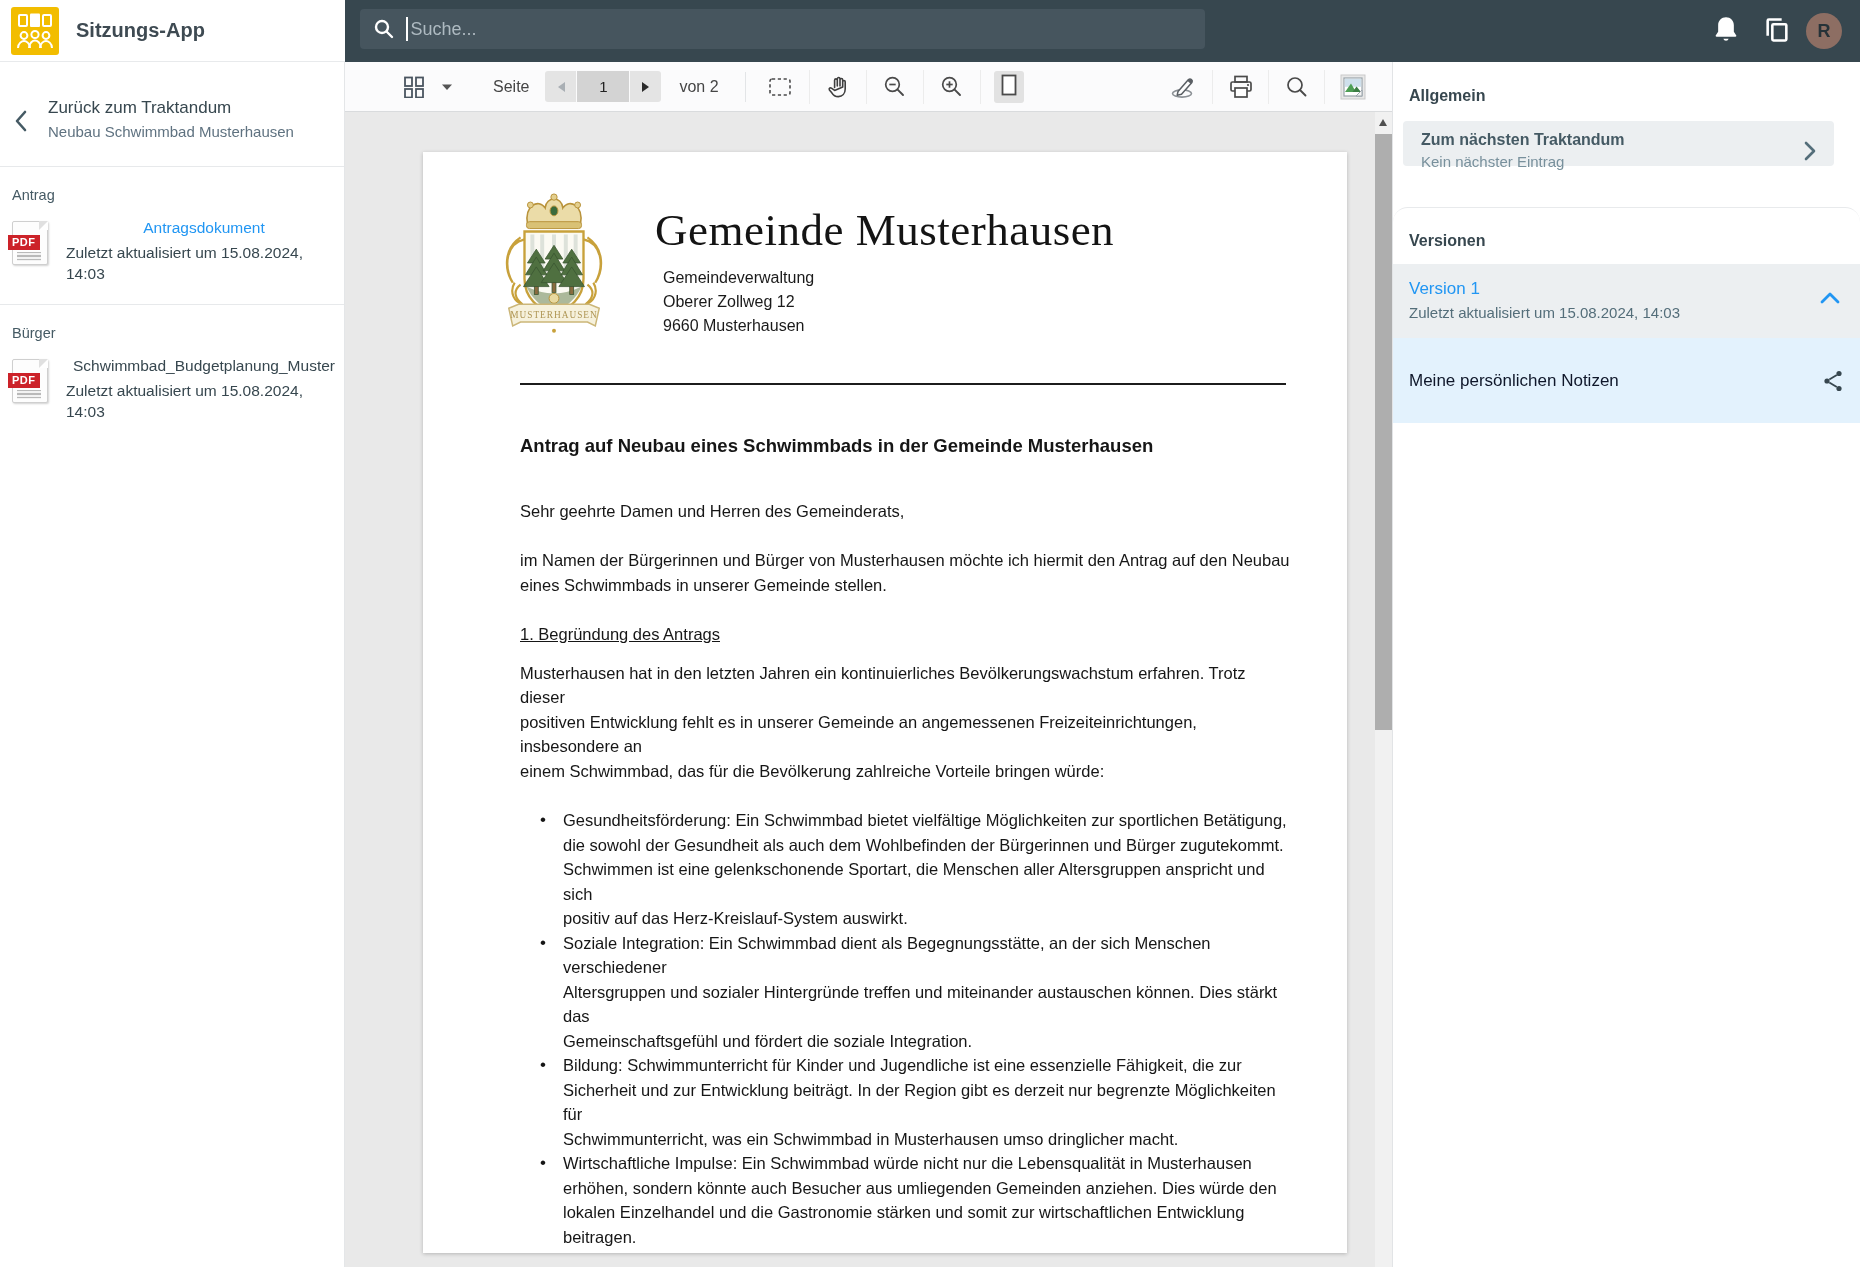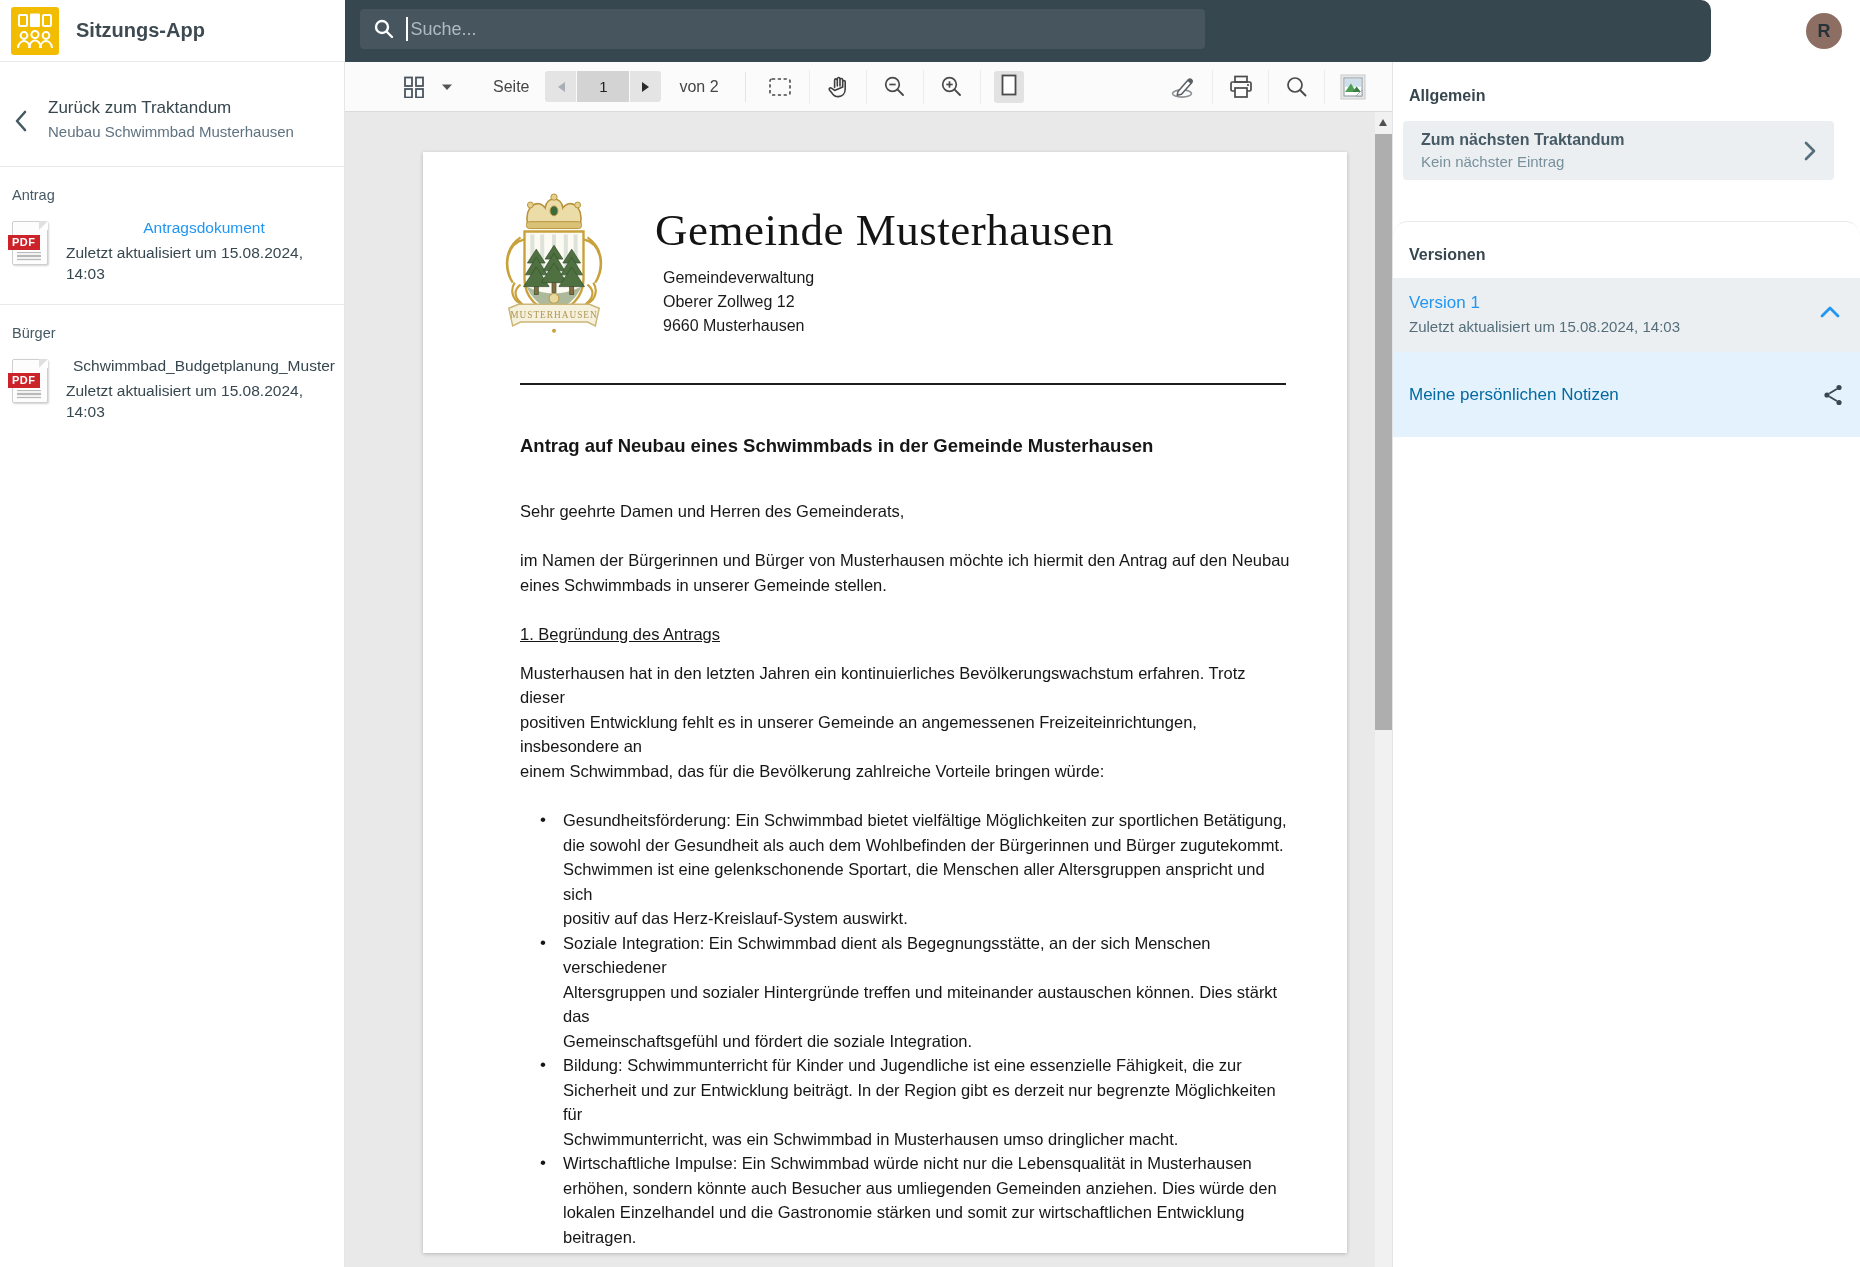--- a/index.html
+++ b/index.html
@@ -1,20 +1,20 @@
 <!DOCTYPE html>
 <html><head>
 <meta charset="utf-8">
 <style>
   * { margin:0; padding:0; box-sizing:border-box; }
   html,body { width:1860px; height:1267px; overflow:hidden; background:#fff;
               font-family:"Liberation Sans", sans-serif; }
 
   
-  #topbar { position:absolute; left:0; top:0; width:1711px; height:62px; background:#37474F;border-radius:10px; }
+  #topbar { position:absolute; left:0; top:0; width:1860px; height:62px; background:#37474F; }
   #brand { position:absolute; left:0; top:0; width:345px; height:62px; background:#fff;
            border-bottom:1px solid #e8eaec; display:flex; align-items:center; }
   #logo { width:48px; height:48px; margin-left:11px; background:#F2BD00; border-radius:3px;
           display:flex; align-items:center; justify-content:center; }
   #brand-title { margin-left:17px; font-size:20px; font-weight:bold; color:#3E4A52; }
   #searchbox { position:absolute; left:360px; top:9px; width:845px; height:40px;
                background:#46555E; border-radius:4px; display:flex; align-items:center; }
   #searchbox svg { margin-left:12px; }
   #search-caret { width:1.5px; height:24px; background:#fff; margin-left:10px; }
   #search-input { background:transparent; border:none; outline:none; color:#cfd8dc;
@@ -94,34 +94,34 @@
   #doc .uline { text-decoration:underline; margin-bottom:14px; }
   #doc ul { list-style:none; margin-bottom:7px; }
   #doc li { position:relative; padding-left:43px; white-space:pre-line; }
   #doc li::before { content:"\2022"; position:absolute; left:20px; font-size:17px; }
 
   
   #rsb { position:absolute; left:1392px; top:62px; width:468px; height:1205px; background:#fff;
          border-left:1px solid #e2e4e6; }
   .rsb-h { font-size:16px; font-weight:bold; color:#37474F; }
   #general-label { padding:25px 16px 0 16px; }
-  #next-card { position:relative; margin:16px 26px 0 10px; height:59px; background:#ECEFF1;
+  #next-card { position:relative; margin:16px 26px 0 10px; height:45px; background:#ECEFF1;
                border-radius:4px; padding:10px 40px 10px 18px; cursor:pointer; }
   #next-card-title { font-size:16px; font-weight:bold; color:#455A64; }
   #next-card-sub { font-size:15px; color:#78909C; margin-top:4px; }
   #next-chevron { position:absolute; right:18px; top:20px; }
   #versions-sec { margin-top:41px; border-top:1px solid #e8eaec;border-radius:15px; }
   #versions-label { padding:24px 16px 14px 16px; }
   #version-row { position:relative; background:#ECEFF1; padding:15px 46px 17px 16px; cursor:pointer; }
   #version-title { font-size:17px; color:#2196F3; }
   #version-sub { font-size:15px; color:#546E7A; margin-top:5px; }
   #collapse-chevron { position:absolute; right:20px; top:28px; }
   #notes-row { position:relative; background:#E3F2FD; height:85px; display:flex; align-items:center;
                padding:0 46px 0 16px; cursor:pointer; }
-  #notes-label { font-size:17px; color:#0369a1; }
+  #notes-label { font-size:17px; color:#0f172a; }
   #share-btn { position:absolute; right:16px; top:31px; cursor:pointer; }
 </style>
 </head>
 <body>
 
 <div id="topbar">
   <div id="brand">
     <div id="logo">
       <svg width="38" height="38" viewBox="0 0 38 38">
         <rect x="3" y="3" width="8" height="11" rx="1" fill="none" stroke="#fff" stroke-width="2"></rect>

